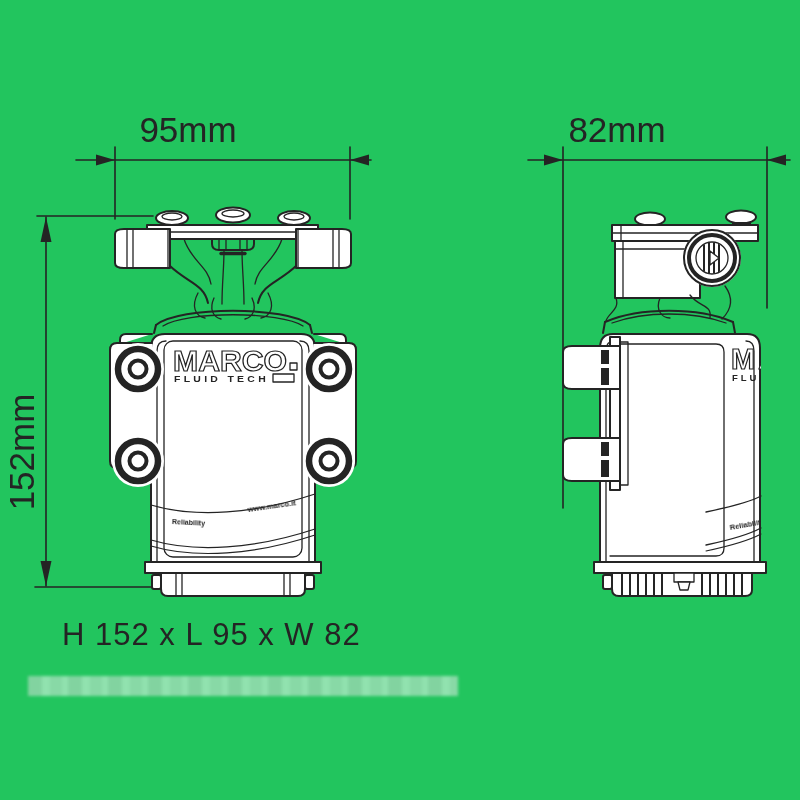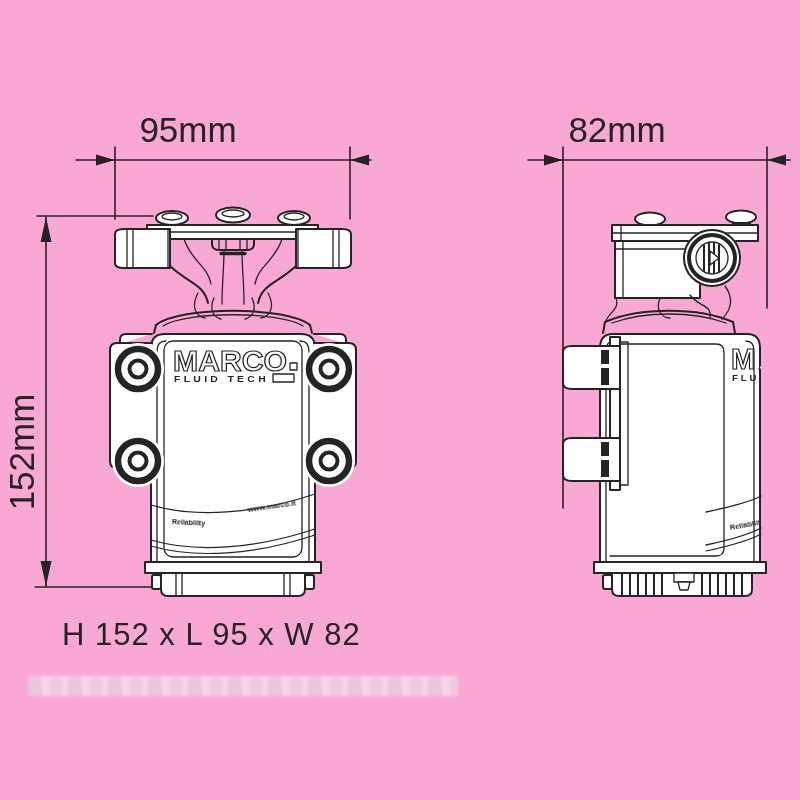--- a/index.html
+++ b/index.html
@@ -1,16 +1,16 @@
 <!DOCTYPE html>
 <html><head>
 <meta charset="utf-8">
 <style>
   html,body{margin:0;padding:0;width:800px;height:800px;background:#ffffff;overflow:hidden;}
-  .stage{position:relative;width:800px;height:800px;background:#f9a8d4;font-family:"Liberation Sans",sans-serif;}
+  .stage{position:relative;width:800px;height:800px;background:#22c55e;font-family:"Liberation Sans",sans-serif;}
   svg{position:absolute;left:0;top:0;}
   
   svg path,svg rect,svg line,svg circle,svg ellipse,svg polyline{fill:none;stroke:#242424;stroke-width:2;stroke-linecap:round;stroke-linejoin:round;}
   .thin{stroke-width:1.3;}
   .hair{stroke-width:1.1;}
   .dim{stroke-width:1.6;}
   .ring{stroke-width:6.5;}
   .ring2{stroke-width:4;}
   .solid{fill:#242424;stroke:none;}
   .fillw{fill:#ffffff;}

